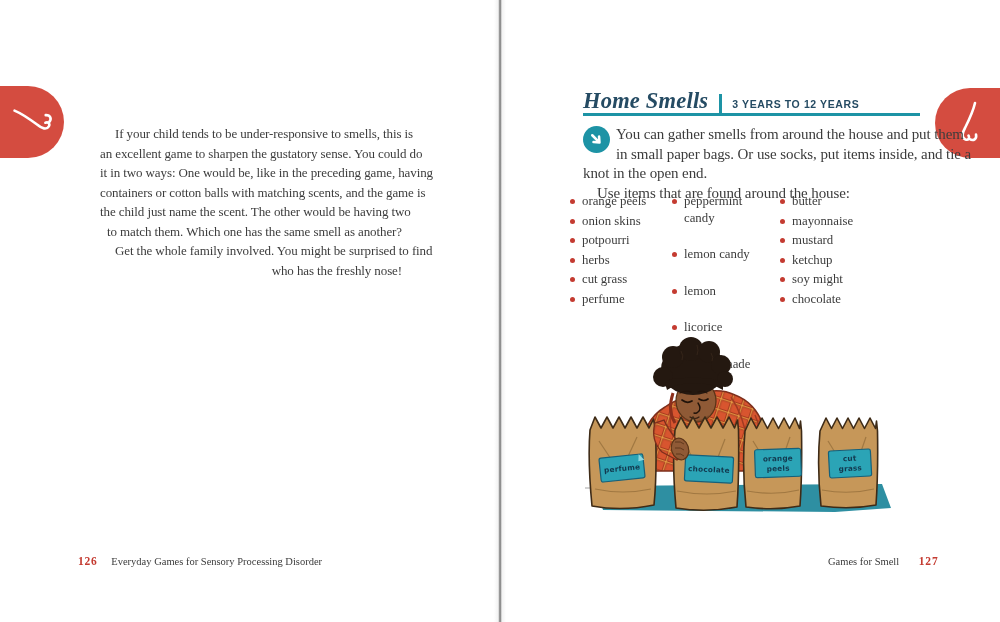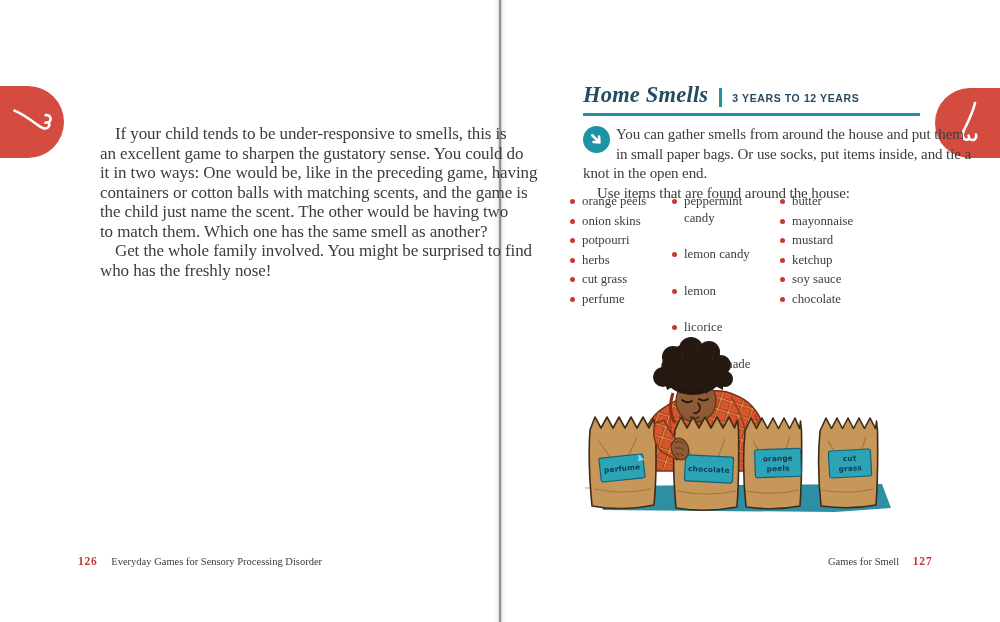--- a/index.html
+++ b/index.html
@@ -17,35 +17,35 @@
   .tab { position:absolute; background:#d44c40; }
   .tab-left  { left:0; top:86px; width:64px; height:72px; border-radius:0 36px 36px 0; }
   .tab-right { left:935px; top:88px; width:65px; height:70px; border-radius:36px 0 0 36px; }
   .tab svg { position:absolute; }
   .tab-left svg  { left:15px; top:11px; transform:rotate(-80deg); }
   .tab-right svg { left:15px; top:11px; }
 
   
   .para-left {
     position:absolute; left:100px; top:124px; width:302px;
-    font-size:17px; line-height:19.5px; letter-spacing:-0.1px; color:#3c3c3c;
+    font-size:13px; line-height:19.5px; letter-spacing:-0.1px; color:#3c3c3c;text-align:right;
   }
   .line { white-space:nowrap; }
   .indent { padding-left:15px; }
 
   
   .footer { position:absolute; top:555px; font-size:10.5px; color:#3a3a3a; }
   .footer-left { left:78px; }
   .footer-right { left:828px; }
   .page-num { color:#c43b31; font-weight:bold; font-size:11.5px; letter-spacing:0.8px; }
   .footer-left .book-title { margin-left:11px;text-align:center; }
-  .footer-right .chapter-title { margin-right:11px; }
-
-  
-  .rp-title-row { position:absolute; left:583px; top:82px; display:flex; align-items:center; }
+  .footer-right .chapter-title { margin-right:17px; }
+
+  
+  .rp-title-row { position:absolute; left:583px; top:88px; display:flex; align-items:center; }
   .rp-title {
     margin:0; font-family:"Liberation Serif", serif; font-style:italic; font-weight:bold;
     font-size:22.5px; color:#254b63; letter-spacing:0.2px;
   }
   .title-sep { width:3px; height:19px; background:#1d93a5; margin:4px 10px 0 11px; }
   .age-range {
     font-family:"Liberation Sans", sans-serif; font-size:10.5px; font-weight:bold;
     letter-spacing:0.6px; color:#254b63; margin-top:5px;
   }
   .title-rule { position:absolute; left:583px; top:113px; width:337px; height:2.5px; background:#1d93a5; }
@@ -193,21 +193,21 @@
       <div class="smell-item">
           <span class="bullet"></span>
           <span class="item-label">mustard</span>
         </div>
       <div class="smell-item">
           <span class="bullet"></span>
           <span class="item-label">ketchup</span>
         </div>
       <div class="smell-item">
           <span class="bullet"></span>
-          <span class="item-label">soy sauce</span>
+          <span class="item-label">soy might</span>
         </div>
       <div class="smell-item">
           <span class="bullet"></span>
           <span class="item-label">chocolate</span>
         </div>
     </div>
   </div>
 
   <div class="illus">
     <svg viewBox="0 0 310 185" width="310" height="185">

